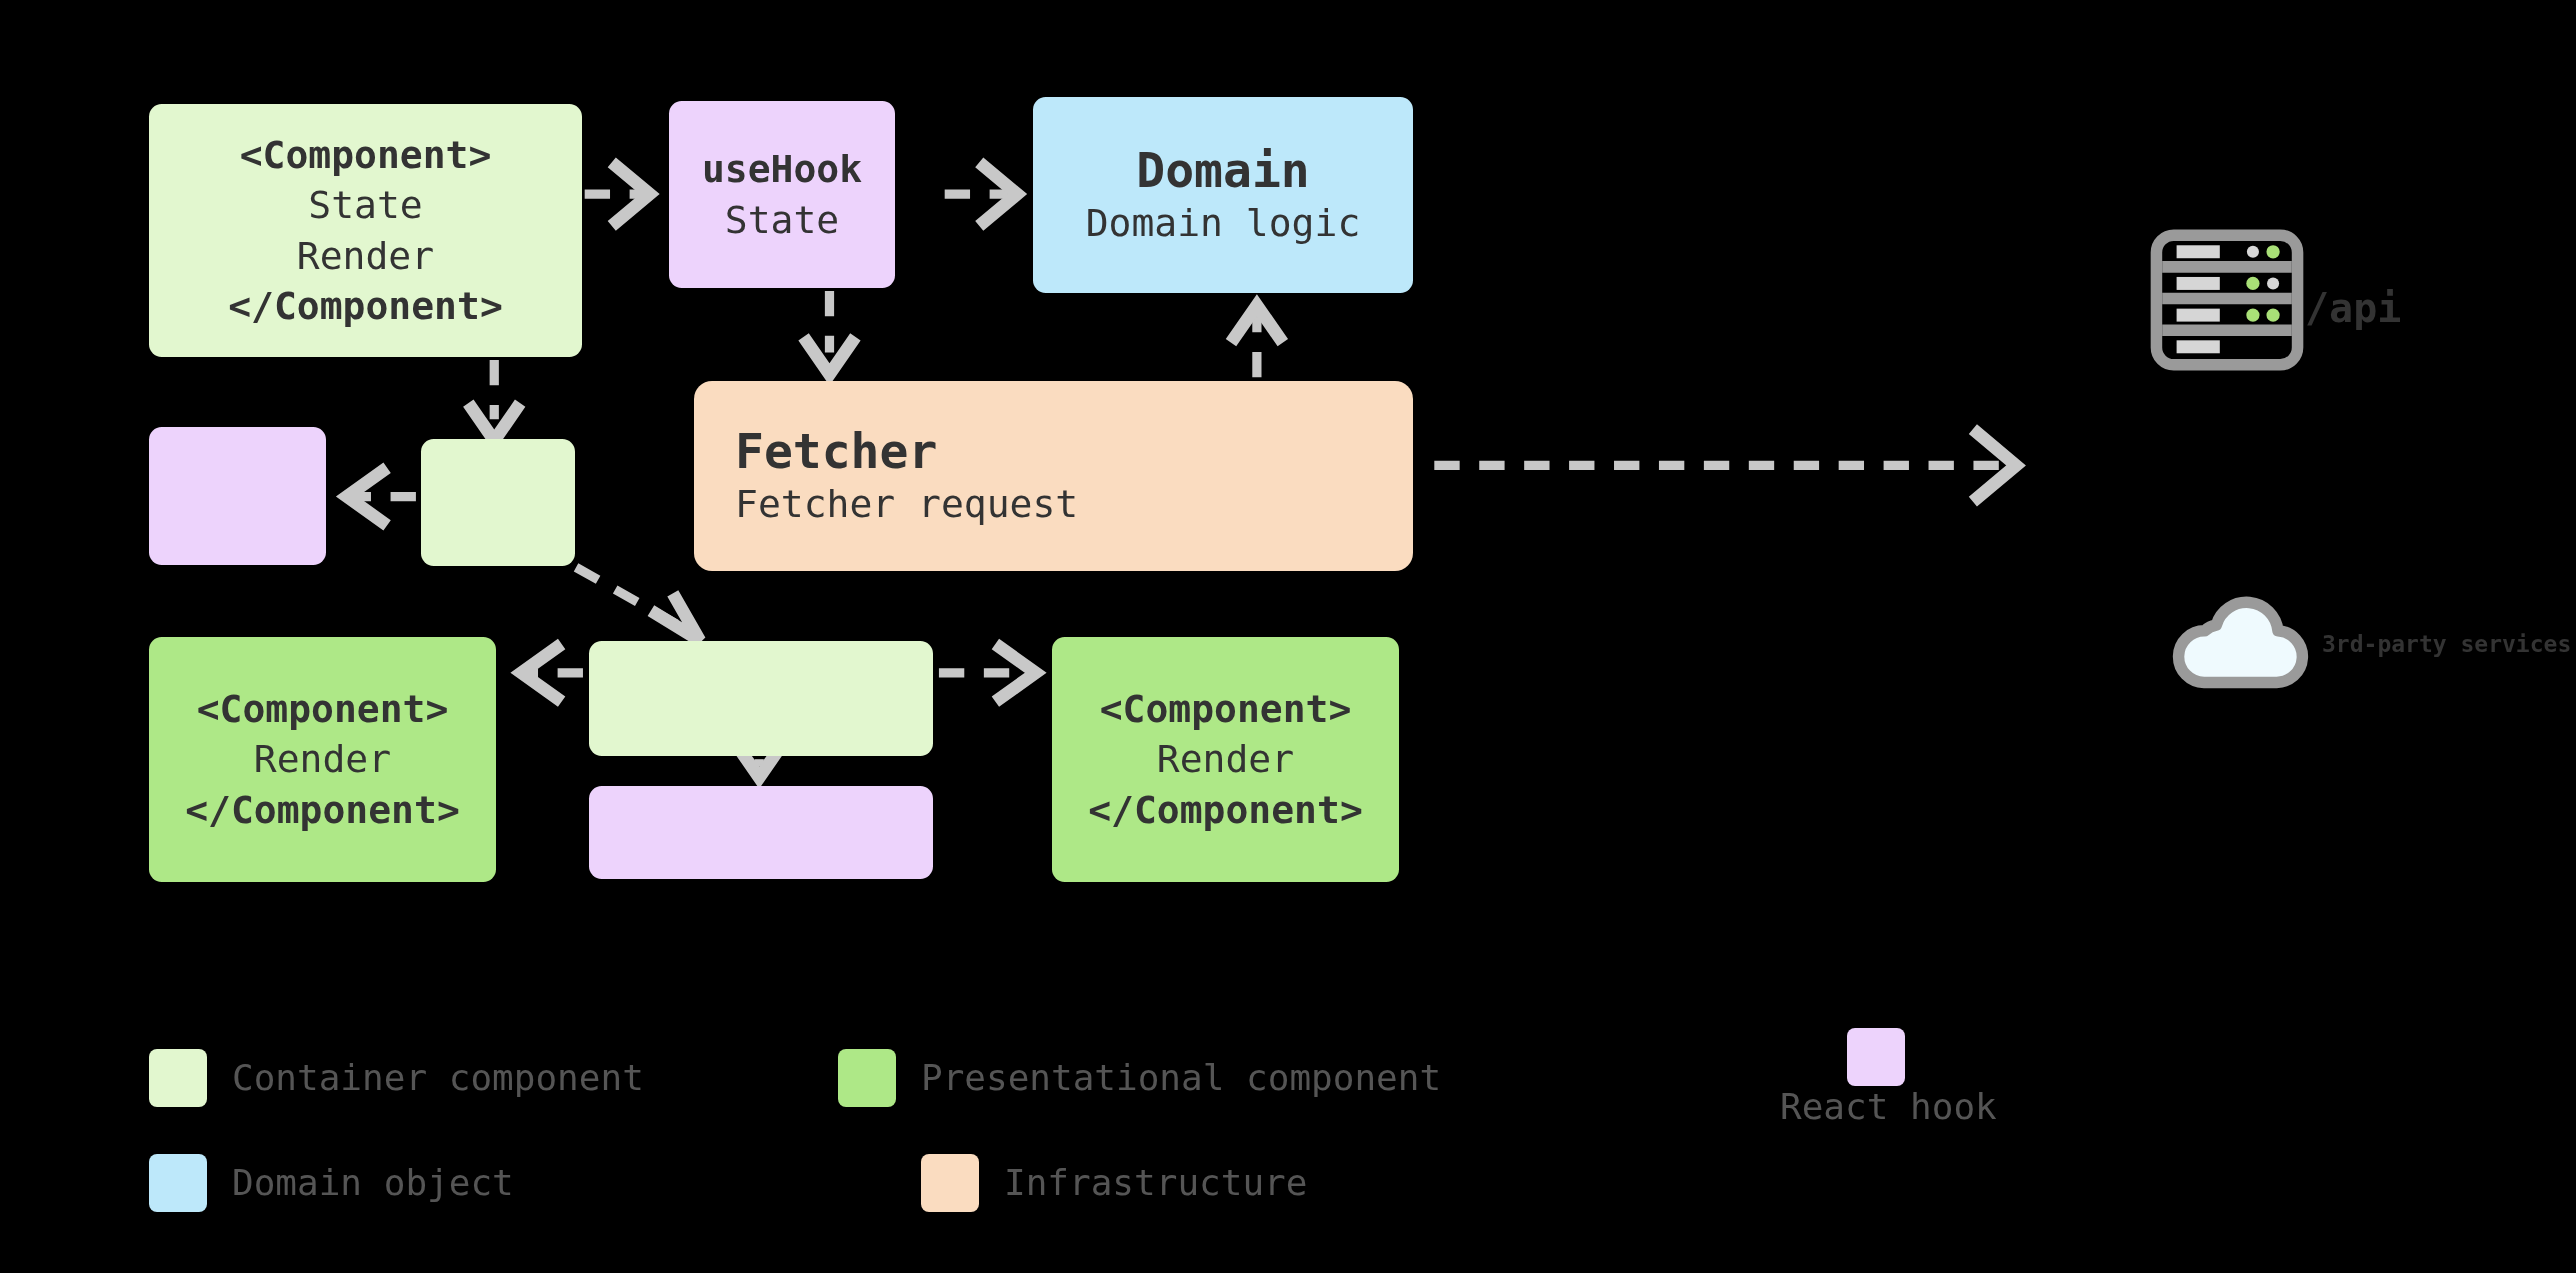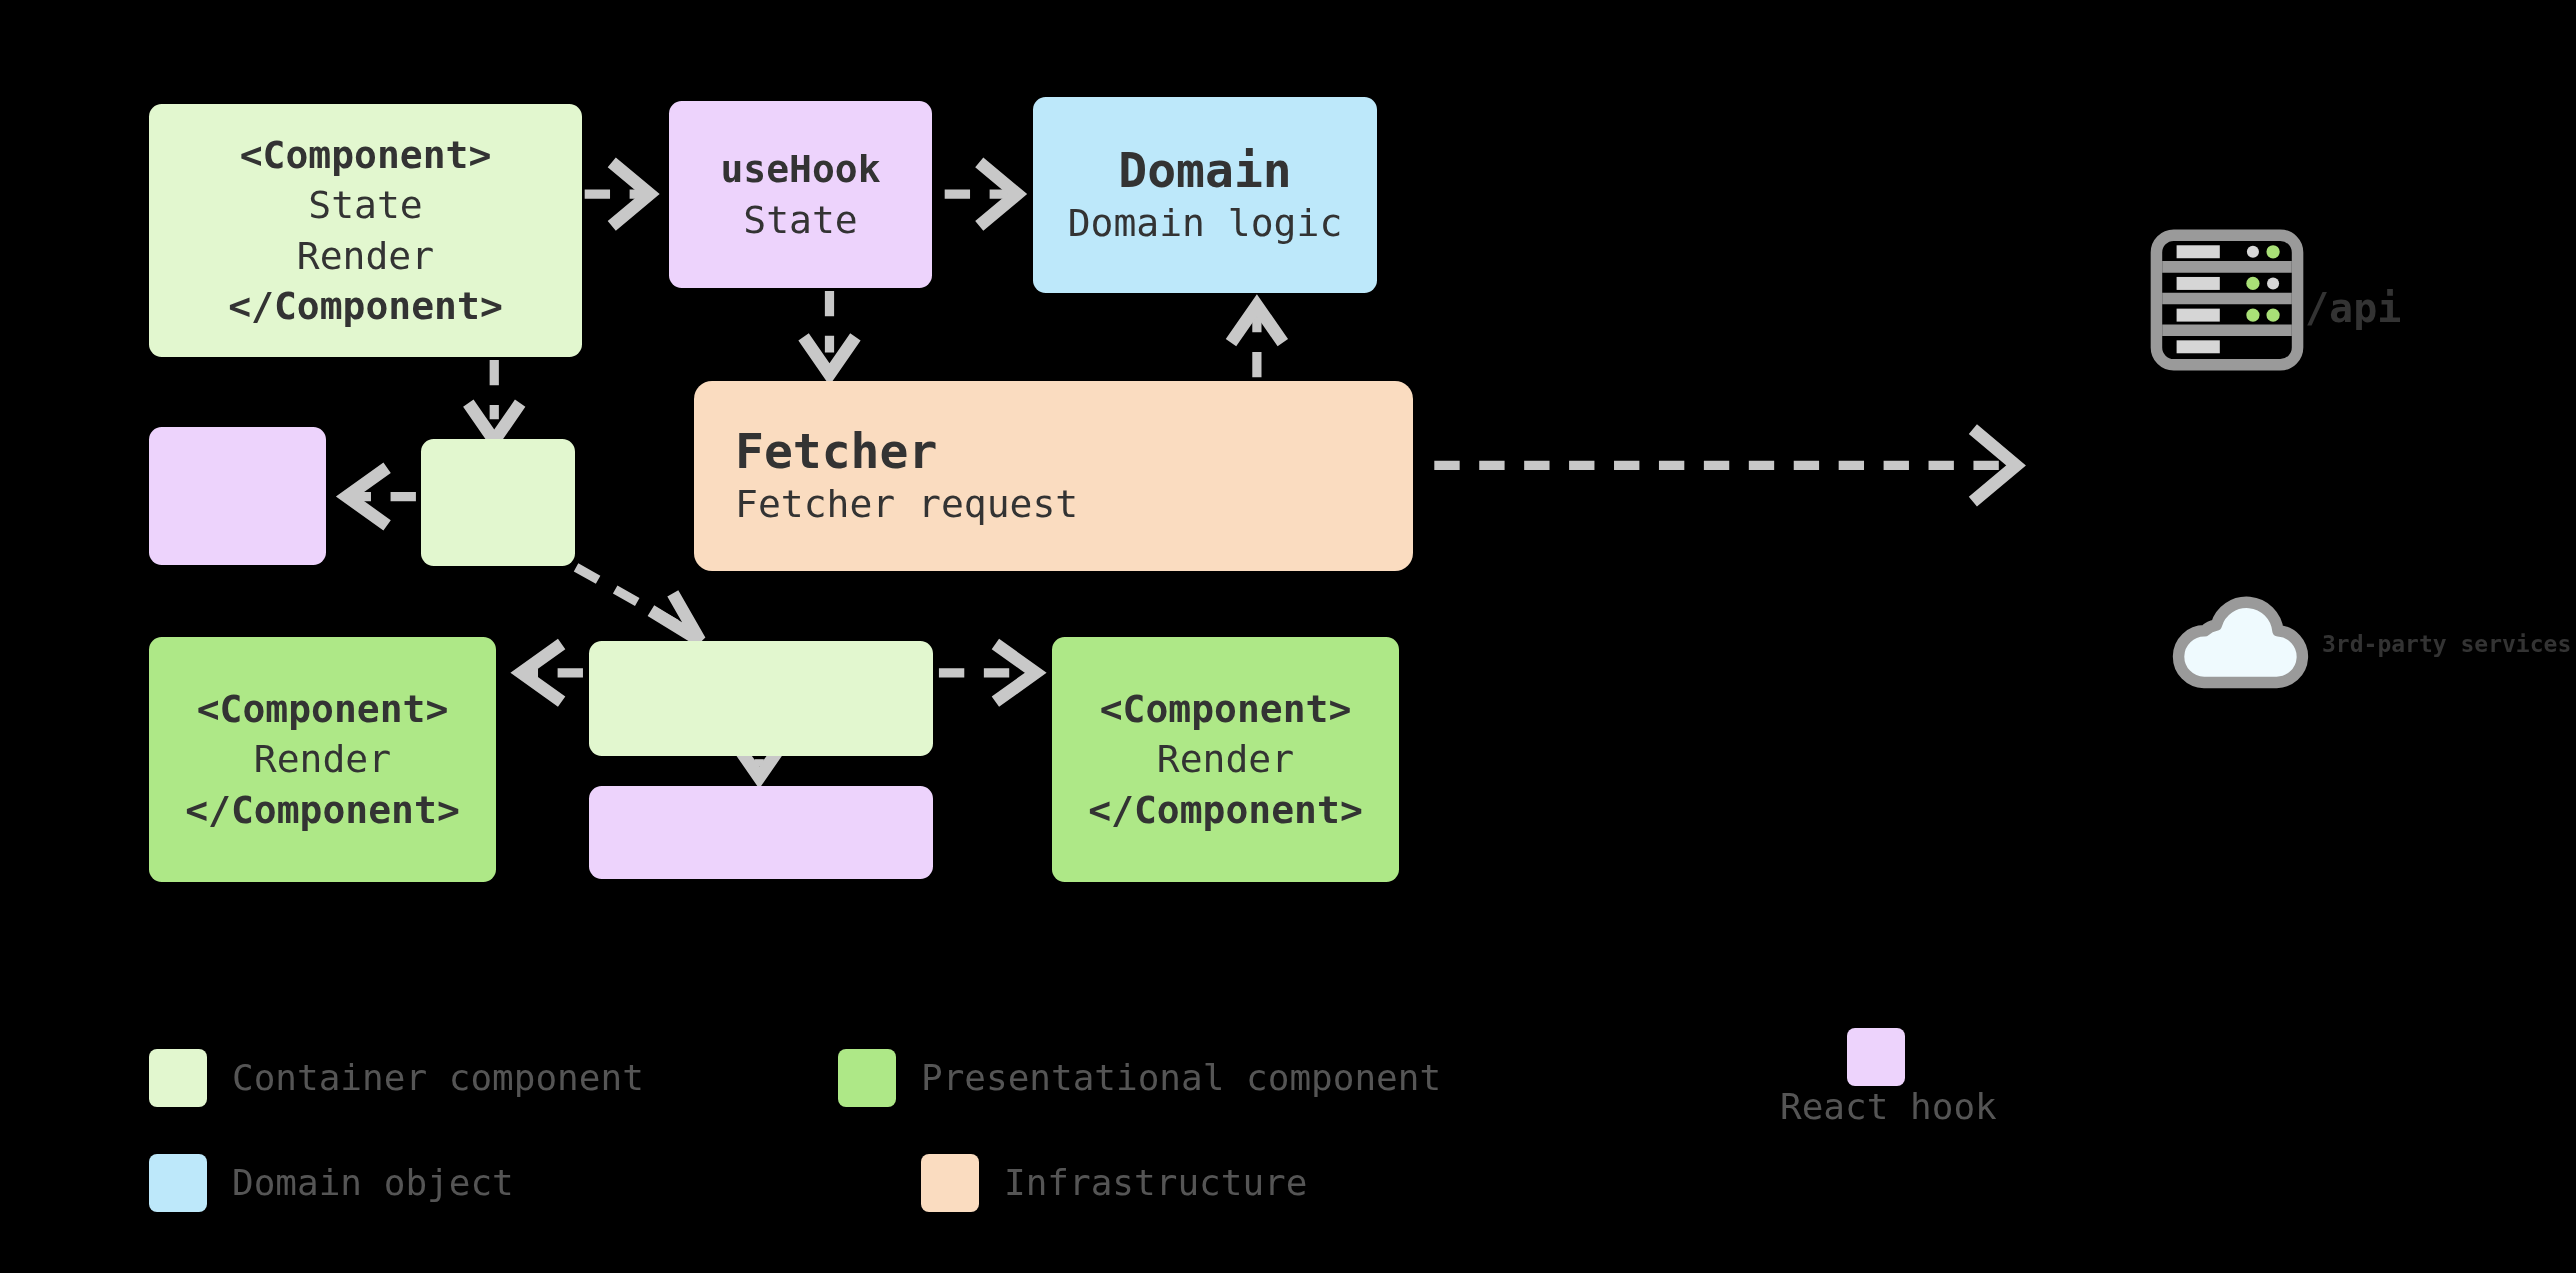--- a/index.html
+++ b/index.html
@@ -29,25 +29,25 @@
   .c-presentational{background:#AEE887;}
   .c-hook{background:#EDD3FC;}
   .c-domain{background:#BDE8FA;}
   .c-infra{background:#FADCC0;border-radius:18px;}
 
   
   #node-component-top{left:149px;top:104px;width:433px;height:253px;font-size:38px;}
   #node-component-top .tag{font-size:38px;}
   #node-component-top .body{font-size:38px;}
 
-  #node-usehook{left:669px;top:101px;width:263px;height:187px;}
+  #node-usehook{left:669px;top:101px;width:226px;height:187px;}
   #node-usehook .tag{font-size:38px;}
   #node-usehook .body{font-size:38px;}
 
-  #node-domain{left:1033px;top:97px;width:344px;height:196px;}
+  #node-domain{left:1033px;top:97px;width:380px;height:196px;}
   #node-domain .tag{font-size:48px;line-height:1.18;}
   #node-domain .body{font-size:38px;}
 
   #node-fetcher{left:694px;top:381px;width:719px;height:190px;
       align-items:flex-start;padding-left:41px;justify-content:center;}
   #node-fetcher .tag{font-size:48px;line-height:1.18;}
   #node-fetcher .body{font-size:38px;}
 
   #node-hook-small-left{left:149px;top:427px;width:177px;height:138px;}
   #node-hook-small-mid{left:421px;top:439px;width:154px;height:127px;}

